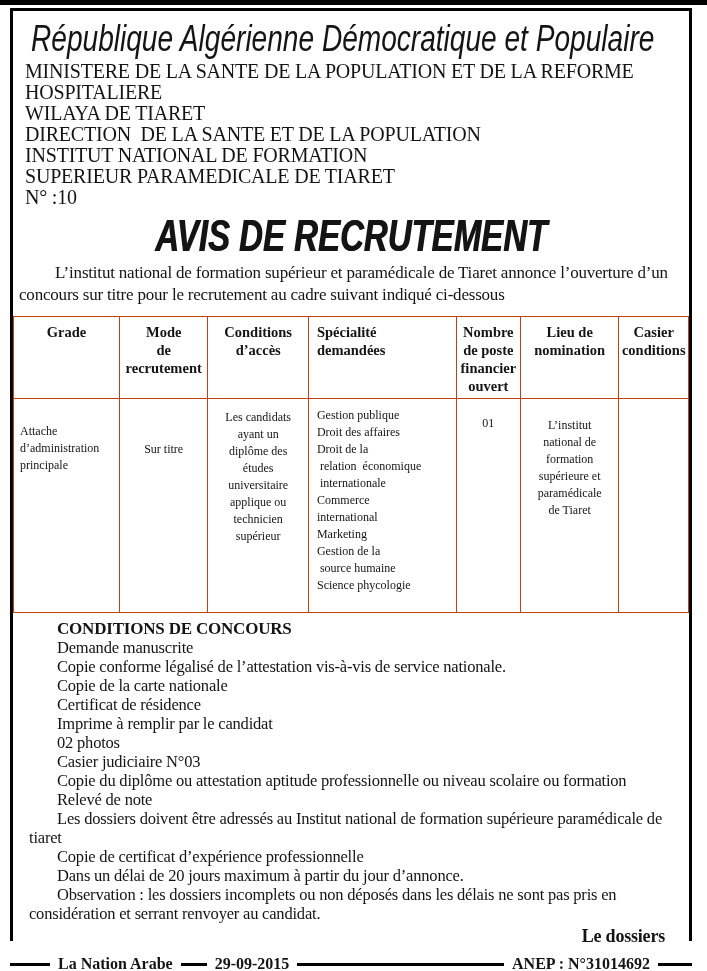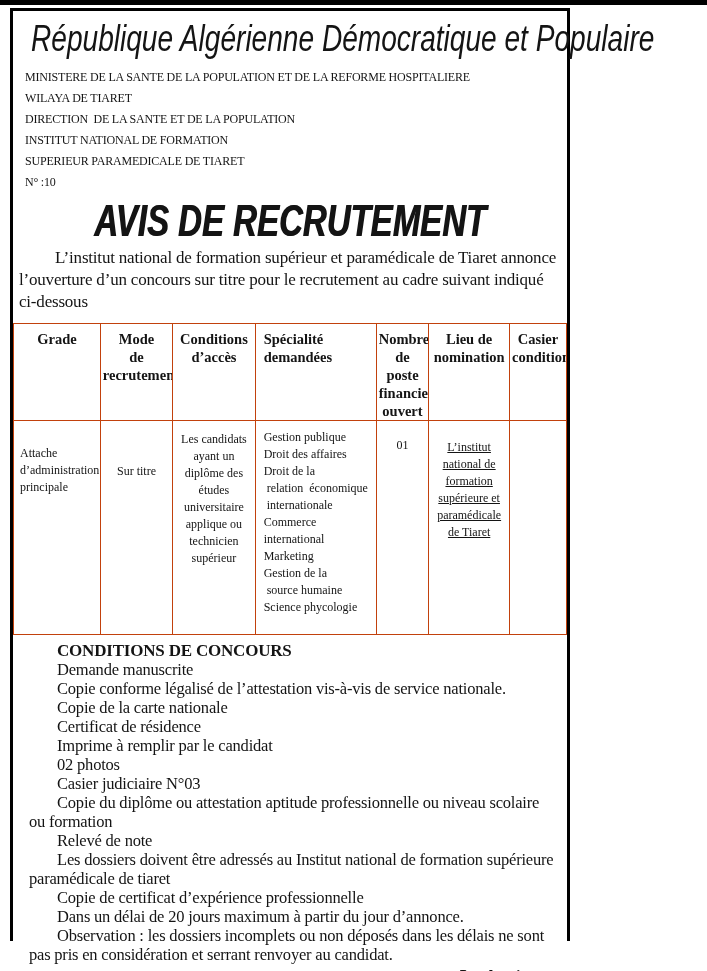--- a/index.html
+++ b/index.html
@@ -2,32 +2,32 @@
 <html lang="fr"><head>
 <meta charset="utf-8">
 <style>
   html,body { margin:0; padding:0; background:#ffffff; }
   .page {
     position:relative; width:707px; height:971px; background:#fff;
     font-family:"Liberation Serif", serif; color:#141414; overflow:hidden;
   }
   .top-strip { position:absolute; top:0; left:0; width:707px; height:5px; background:#000; }
   .frame {
-    position:absolute; left:10px; top:8px; width:560px; height:933px;
+    position:absolute; left:10px; top:8px; width:682px; height:933px;
     box-sizing:border-box; border:3px solid #000; border-bottom:none;
     display:flex; flex-direction:column;
   }
   .rep-title {
     font-family:"Liberation Sans", sans-serif; font-style:italic;
     font-size:36px; line-height:1.12; margin:8px 0 0 18px; white-space:nowrap;
     transform:scaleX(0.78); transform-origin:left center;
   }
   .org {
-    font-size:12px; line-height:21px; letter-spacing:-0.2px;
-    margin:8px 10px 0 12px; white-space:pre-line;
+    font-size:20px; line-height:21px; letter-spacing:-0.2px;
+    margin:2px 10px 0 12px; white-space:pre-line;
   }
   .avis {
     font-family:"Liberation Sans", sans-serif; font-style:italic; font-weight:bold;
     font-size:44px; line-height:1.0; text-align:center; margin:6px 0 4px;
     transform:scaleX(0.75); transform-origin:center;
     text-shadow:1px 0 0 #141414;
   }
   .intro {
     font-size:17px; line-height:22px; letter-spacing:-0.2px;
     margin:0 6px 10px 6px; text-indent:36px;
@@ -40,21 +40,21 @@
   table.recruit th { font-size:14.5px; line-height:18px; font-weight:bold; padding:6px 2px 0; text-align:center; }
   table.recruit th.h-left { text-align:left; padding-left:8px; }
   tr.hdr { height:82px; }
   tr.body { height:214px; }
   td { font-size:12px; line-height:17px; }
   td.c-grade { text-align:left; padding:24px 2px 0 6px; }
   td.c-mode  { text-align:center; padding-top:42px; }
   td.c-cond  { text-align:center; padding-top:10px; }
   td.c-spec  { text-align:left; padding:8px 2px 0 8px; }
   td.c-nb    { text-align:center; padding-top:16px; }
-  td.c-lieu  { text-align:center; padding-top:18px;text-decoration:underline; }
+  td.c-lieu  { text-align:center; padding-top:18px; }
   .conds { margin:6px 10px 0 16px; font-size:16.5px; line-height:19px; letter-spacing:-0.2px; }
   .cond-title { font-weight:bold; font-size:17px; padding-left:28px; }
   .cond-line { text-indent:28px; }
   .director { font-weight:bold; font-size:18px; text-align:right; margin:4px 14px 0 0; }
   .footer {
     margin:auto -3px 8px -3px; display:flex; align-items:center;
     transform:translateY(50%);
     font-weight:bold; font-size:16px; white-space:nowrap;
   }
   .fseg { border-top:3px solid #000; height:0; }

